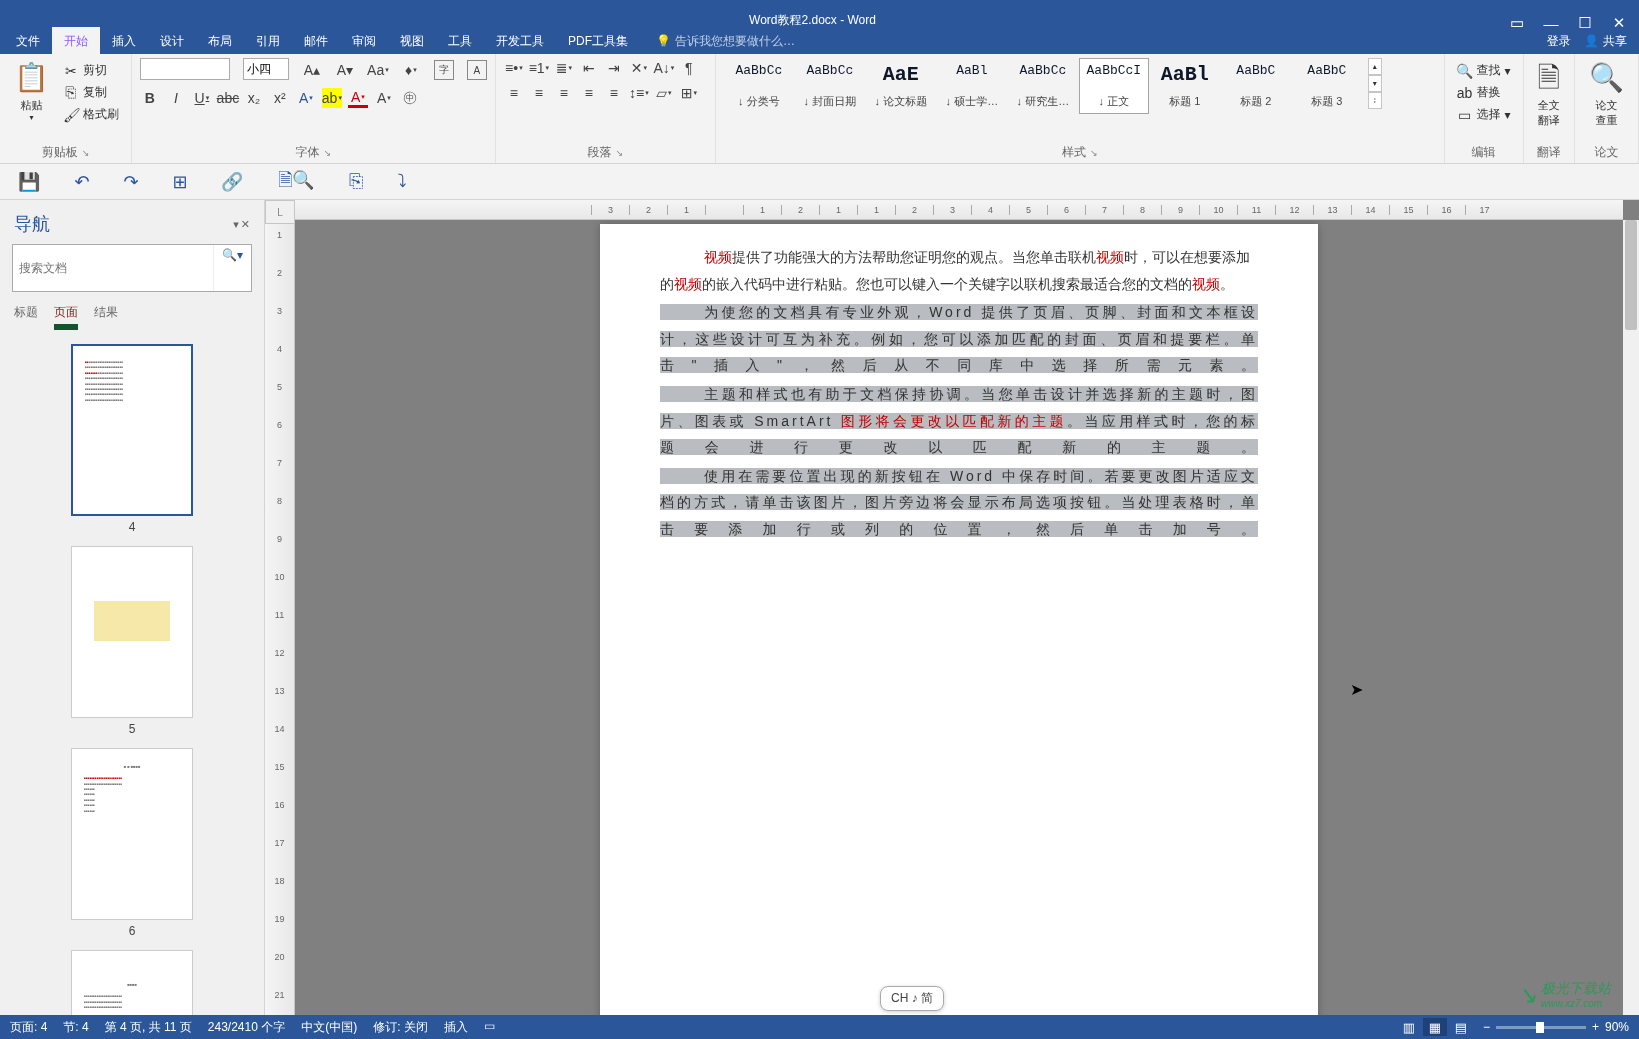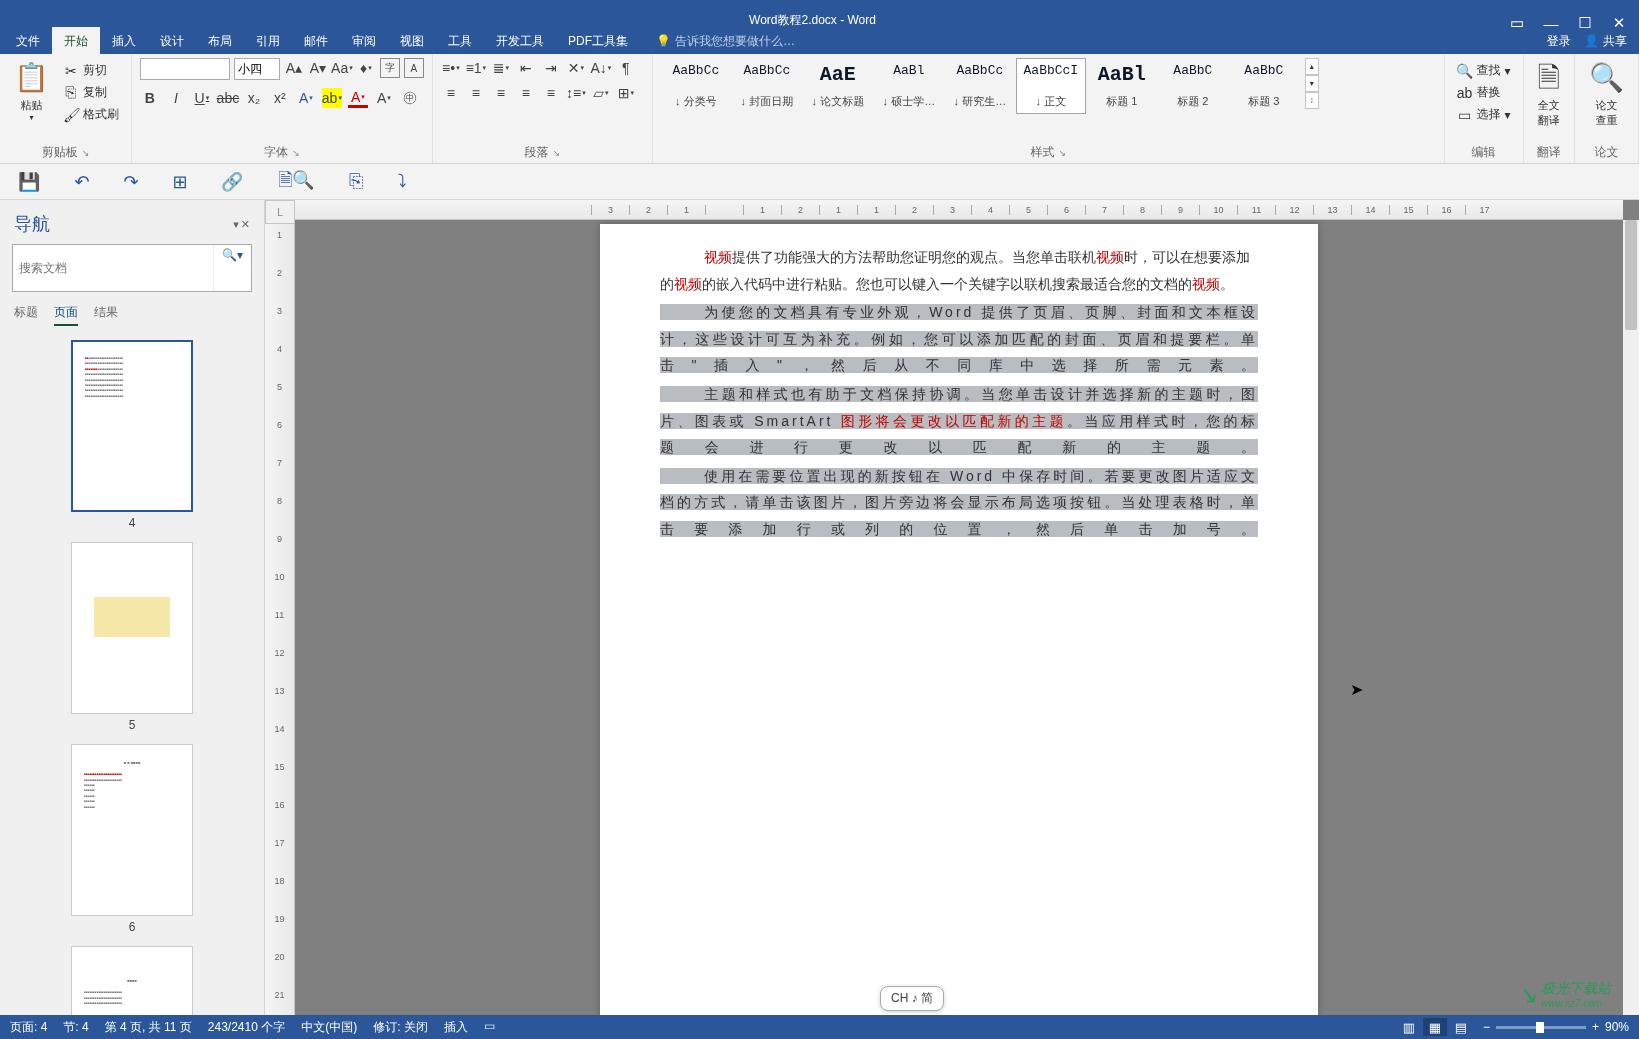--- a/index.html
+++ b/index.html
@@ -4,34 +4,34 @@
 <style>
 *{margin:0;padding:0;box-sizing:border-box;font-family:"Microsoft YaHei",SimSun,sans-serif}
 body{background:#fff;font-size:12px;color:#333;overflow:hidden}
 .app{display:flex;flex-direction:column;width:1639px;height:1039px}
 .titlebar{background:#2b579a;color:#fff;height:28px;display:flex;align-items:flex-start;justify-content:space-between;padding:12px 4px}
 .titlebar-title{flex:1;text-align:center;font-size:12px}
 .titlebar-btns{display:flex;gap:2px}
 .titlebar-btn{width:32px;height:22px;display:flex;align-items:center;justify-content:center;color:#fff;font-size:15px}
 .menubar{background:#2b579a;height:26px;display:flex;align-items:center;padding-left:4px;color:#fff}
 .menu-tab{padding:6px 12px;font-size:12px;cursor:pointer}
-.menu-tab.active{background:#f3f3f3;color:#14532d}
+.menu-tab.active{background:#f3f3f3;color:#8b5cf6}
 .menu-right{margin-left:auto;display:flex;align-items:center;gap:14px;padding-right:12px;font-size:12px}
 .tell-me{margin-left:16px;color:#c0d0e8;display:flex;align-items:center;gap:4px;font-size:12px}
 .ribbon{background:#f3f3f3;border-bottom:1px solid #d4d4d4;height:110px;display:flex}
 .ribbon-group{border-right:1px solid #e1e1e1;padding:4px 8px 2px;display:flex;flex-direction:column;justify-content:space-between}
 .group-content{display:flex;align-items:flex-start;gap:4px;flex:1}
 .group-label{text-align:center;font-size:12px;color:#666;padding-top:3px;display:flex;align-items:center;justify-content:center;gap:4px}
 .group-label .expand{font-size:9px;color:#888}
 .big-btn{display:flex;flex-direction:column;align-items:center;justify-content:center;padding:2px 6px;cursor:pointer;font-size:11px;text-align:center;line-height:1.3}
 .big-btn .ic{font-size:28px;margin-bottom:2px}
 .small-row{display:flex;flex-direction:column;gap:3px;padding-top:3px}
 .small-btn{display:flex;align-items:center;gap:4px;font-size:12px;padding:1px 4px;cursor:pointer}
 .small-btn .ic{font-size:14px;width:16px;text-align:center}
-.font-row1{display:flex;align-items:flex-start;gap:4px;margin-bottom:4px}
+.font-row1{display:flex;align-items:flex-end;gap:13px;margin-bottom:4px}
 .font-row2{display:flex;align-items:center;gap:6px}
 .font-name{border:1px solid #ababab;background:#fff;width:90px;height:22px;padding:0 3px;font-size:12px}
 .font-size{border:1px solid #ababab;background:#fff;width:46px;height:22px;padding:0 3px;font-size:12px}
 .rbtn{width:20px;height:20px;display:flex;align-items:center;justify-content:center;font-size:14px;cursor:pointer;color:#444}
 .rbtn.dd::after{content:"▾";font-size:7px;margin-left:1px}
 .style-gallery{display:flex;align-items:center;gap:1px}
 .style-item{width:70px;height:56px;border:1px solid transparent;display:flex;flex-direction:column;align-items:center;justify-content:space-between;padding:4px 2px;cursor:pointer;font-size:11px}
 .style-item.selected{border:1px solid #a5a5a5;background:#fff;box-shadow:inset 0 0 0 1px #2b579a00}
 .style-sample{font-family:Liberation Mono, monospace;color:#0f172a}
 .style-name{font-size:11px;color:#444}
@@ -42,21 +42,21 @@
 .main{flex:1;display:flex;background:#e6e6e6;overflow:hidden}
 .nav-pane{width:265px;background:#f0f0f0;border-right:1px solid #d4d4d4;display:flex;flex-direction:column}
 .nav-header{padding:12px 14px 8px;display:flex;align-items:center;justify-content:space-between}
 .nav-title{color:#2b579a;font-size:18px}
 .nav-close{display:flex;gap:2px;color:#666;font-size:11px}
 .nav-search{margin:0 12px;display:flex;border:1px solid #ababab;background:#fff}
 .nav-search input{flex:1;border:none;padding:16px 6px;font-size:12px;outline:none}
 .nav-search span{padding:3px 8px;color:#2b579a;border-left:1px solid #eee}
 .nav-tabs{display:flex;gap:16px;padding:12px 14px 6px;font-size:12px}
 .nav-tab{color:#666;cursor:pointer;padding-bottom:3px}
-.nav-tab.active{color:#0c4a6e;border-bottom:2px solid #14532d}
+.nav-tab.active{color:#7f1d1d;border-bottom:6px solid #14532d}
 .nav-thumbs{flex:1;overflow-y:auto;padding:8px 0;display:flex;flex-direction:column;align-items:center;gap:12px}
 .thumb-wrap{display:flex;flex-direction:column;align-items:center;gap:4px}
 .thumb{width:122px;height:172px;background:#fff;border:1px solid #ccc;padding:14px 12px;font-size:3px;line-height:1.8;color:#777;overflow:hidden}
 .thumb.selected{border:2px solid #2b579a}
 .thumb-num{font-size:12px;color:#444}
 .thumb .tred{color:#c00}
 .thumb .yel{background:#f5e8a8;width:80%;height:40px;margin:40px auto}
 .doc-area{flex:1;position:relative;background:#808080;display:flex;flex-direction:column;overflow:hidden}
 .ruler-corner{position:absolute;left:0;top:0;width:30px;height:24px;background:#f0f0f0;border:1px solid #c5c5c5;display:flex;align-items:center;justify-content:center;font-size:10px;color:#888;z-index:3}
 .h-ruler{position:absolute;left:30px;right:16px;top:0;height:20px;background:linear-gradient(#f5f5f5,#e8e8e8);border-bottom:1px solid #c5c5c5;font-size:9px;color:#666;padding-left:296px;display:flex;align-items:center;z-index:2;overflow:hidden}

